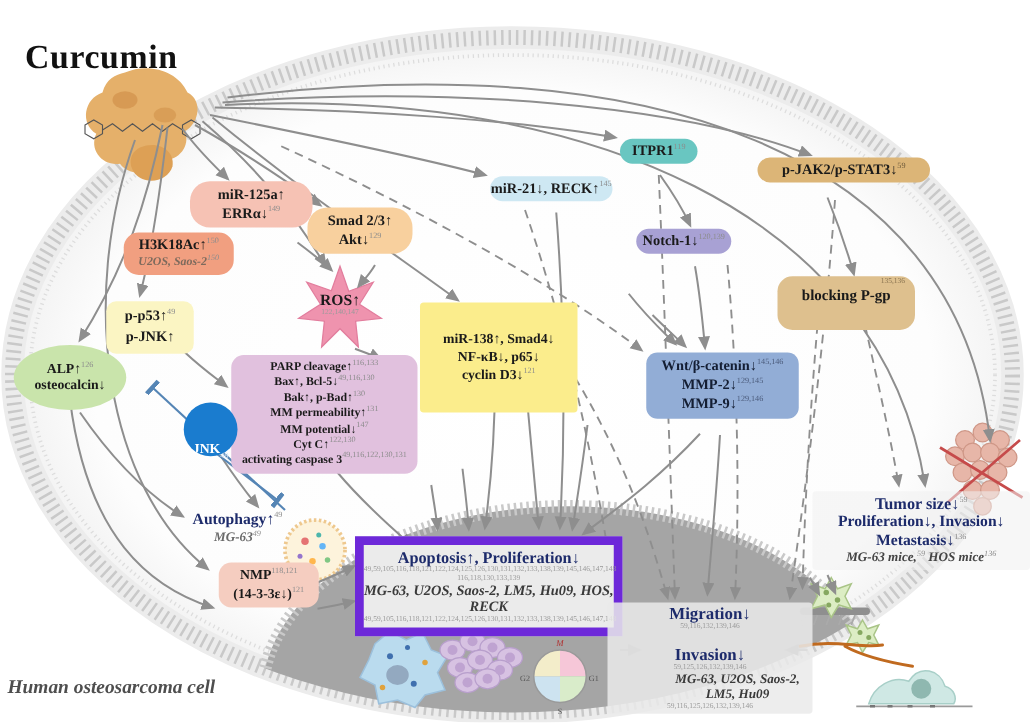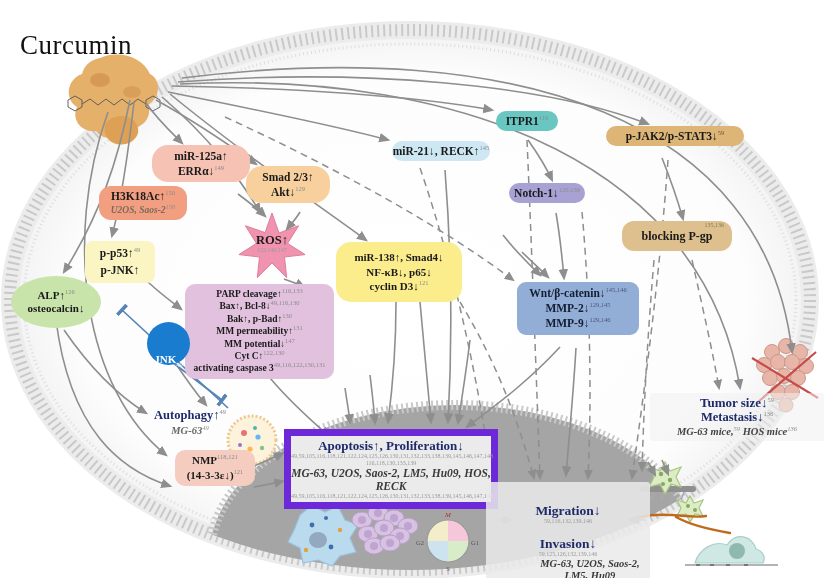--- a/index.html
+++ b/index.html
@@ -4,21 +4,21 @@
 <style>
   html,body{margin:0;padding:0;background:#fff;}
   #stage{position:relative;width:824px;height:578px;background:#fff;overflow:hidden;
          font-family:"Liberation Serif",serif;}
   svg.layer{position:absolute;left:0;top:0;z-index:1;}
   .node{position:absolute;text-align:center;font-weight:bold;color:#1a1a1a;z-index:2;}
   sup.ref{font-size:6.5px;color:#8c8c8c;font-weight:normal;vertical-align:super;line-height:0;}
   .refline{font-size:6px;color:#9a9a9a;font-weight:normal;line-height:7px;}
   .navy{color:#1d2b6b;}
   .cells{font-style:italic;font-weight:bold;}
-  #curcumin-title{position:absolute;left:20px;top:30px;font-size:27px;font-weight:normal;color:#111;z-index:2;letter-spacing:.5px;}
+  #curcumin-title{position:absolute;left:20px;top:30px;font-size:27px;font-weight:bold;color:#111;z-index:2;letter-spacing:.5px;}
   #footer-label{position:absolute;left:6px;top:541px;font-size:15.5px;font-weight:bold;font-style:italic;color:#4e4e4e;z-index:2;}
 </style>
 </head>
 <body>
 
 <div id="stage">
 
 <svg class="layer" width="824" height="578" viewBox="0 0 824 578">
   <defs>
     <radialGradient id="cellg" cx="50%" cy="50%" r="60%">
@@ -217,20 +217,21 @@
     <path d="M460,302 C500,368 520,428 534,478" marker-end="url(#ah)"></path>
   </g>
 
   <g fill="none" stroke="#5585b5" stroke-width="1.7">
     <path d="M228,408 L122,310" marker-end="url(#tm)"></path>
     <path d="M172,362 L222,400" marker-end="url(#tm)"></path>
   </g>
 </svg>
 
 <div id="curcumin-title">Curcumin</div>
+<div id="footer-label">Human osteosarcoma cell</div>
 
 <div class="node" style="left:99px;top:186px;width:84px;background:#f19f80;border-radius:12px;padding:3px 2px;font-size:11.5px;line-height:14px;">
   <div><span>H3K18Ac↑</span><sup class="ref">150</sup></div>
   <div style="font-style:italic;color:#7d6a5c;font-size:9.5px;"><span>U2OS, Saos-2</span><sup class="ref">150</sup></div>
 </div>
 
 <div class="node" style="left:152px;top:145px;width:94px;background:#f6c2b4;border-radius:16px;padding:4px 2px;font-size:11.5px;line-height:14.5px;">
   <div>miR-125a↑</div>
   <div><span>ERRα↓</span><sup class="ref">149</sup></div>
 </div>
@@ -250,21 +251,21 @@
   <div>osteocalcin↓</div>
 </div>
 
 <div class="node" style="left:242px;top:234px;width:60px;font-size:12.5px;line-height:13px;">
   <div>ROS↑</div>
   <div class="refline">122,140,147</div>
 </div>
 
 <div class="node" style="left:185px;top:284px;width:149px;background:#e1c1de;border-radius:10px;padding:4px 0;font-size:9.5px;line-height:12.4px;">
   <div><span>PARP cleavage↑</span><sup class="ref">116,133</sup></div>
-  <div><span>Bax↑, Bcl-8↓</span><sup class="ref">49,116,130</sup></div>
+  <div><span>Bax↑, Bcl-5↓</span><sup class="ref">49,116,130</sup></div>
   <div><span>Bak↑, p-Bad↑</span><sup class="ref">130</sup></div>
   <div><span>MM permeability↑</span><sup class="ref">131</sup></div>
   <div><span>MM potential↓</span><sup class="ref">147</sup></div>
   <div><span>Cyt C↑</span><sup class="ref">122,130</sup></div>
   <div><span>activating caspase 3</span><sup class="ref">49,116,122,130,131</sup></div>
 </div>
 
 <div class="node" style="left:147px;top:322px;width:43px;height:43px;border-radius:50%;background:#1a7ccf;color:#fff;font-size:11px;display:flex;align-items:flex-end;justify-content:center;">
   <span>JNK</span>
       <sup class="ref" style="color:#d6e8fa;">49</sup>
@@ -275,37 +276,37 @@
 </div>
 
 <div class="node" style="left:496px;top:111px;width:62px;background:#69c6c1;border-radius:12px;padding:4px 0;font-size:11.5px;">
   <span>ITPR1</span><sup class="ref">119</sup>
 </div>
 
 <div class="node" style="left:509px;top:183px;width:76px;background:#a8a1d4;border-radius:13px;padding:4px 0;font-size:11.5px;">
   <span>Notch-1↓</span><sup class="ref">120,139</sup>
 </div>
 
-<div class="node" style="left:336px;top:242px;width:126px;background:#fbed8c;border-radius:15px;padding:8px 0;font-size:11px;line-height:14.5px;">
+<div class="node" style="left:336px;top:242px;width:126px;background:#fbed8c;border-radius:3px;padding:22px 0;font-size:11px;line-height:14.5px;">
   <div>miR-138↑, Smad4↓</div>
   <div>NF-κB↓, p65↓</div>
   <div><span>cyclin D3↓</span><sup class="ref">121</sup></div>
 </div>
 
 <div class="node" style="left:517px;top:282px;width:122px;background:#92add6;border-radius:9px;padding:4px 0;font-size:11.5px;line-height:15px;color:#141e33;">
   <div><span>Wnt/β-catenin↓</span><sup class="ref" style="color:#4a5a7a;">145,146</sup></div>
   <div><span>MMP-2↓</span><sup class="ref" style="color:#4a5a7a;">129,145</sup></div>
   <div><span>MMP-9↓</span><sup class="ref" style="color:#4a5a7a;">129,146</sup></div>
 </div>
 
 <div class="node" style="left:606px;top:126px;width:138px;background:#dcb577;border-radius:13px;padding:4px 0;font-size:11.5px;">
   <span>p-JAK2/p-STAT3↓</span><sup class="ref" style="color:#6d5a3a;">59</sup>
 </div>
 
-<div class="node" style="left:622px;top:221px;width:110px;background:#dec08e;border-radius:12px;padding:1px 0 7px;font-size:12px;">
+<div class="node" style="left:622px;top:221px;width:110px;background:#dec08e;border-radius:12px;padding:1px 0 20px;font-size:12px;">
   <div class="refline" style="text-align:right;padding-right:8px;color:#8a7451;">135,136</div>
   <div>blocking P-gp</div>
 </div>
 
 <div class="node navy" style="left:132px;top:408px;width:116px;font-size:12.5px;line-height:15px;">
   <div><span>Autophagy↑</span><sup class="ref">49</sup></div>
   <div class="cells" style="color:#6a6a6a;font-size:10.5px;"><span>MG-63</span><sup class="ref">49</sup></div>
 </div>
 
 <div class="node" style="left:175px;top:450px;width:80px;background:#f5cdc0;border-radius:10px;padding:3px 0;font-size:11px;line-height:15px;">
@@ -315,30 +316,31 @@
 
 <div class="node" style="left:284px;top:429px;width:200px;background:#ebebeb;border:7px solid #6d28d9;padding:3px 0 2px;">
   <div class="navy" style="font-size:13px;line-height:14px;">Apoptosis↑, Proliferation↓</div>
   <div class="refline">49,59,105,116,118,121,122,124,125,126,130,131,132,133,138,139,145,146,147,148</div>
   <div class="refline">116,118,130,133,139</div>
   <div class="cells" style="font-size:11.5px;line-height:13px;color:#3a3a3a;">MG-63, U2OS, Saos-2, LM5, Hu09, HOS, RECK</div>
   <div class="refline">49,59,105,116,118,121,122,124,125,126,130,131,132,133,138,139,145,146,147,148</div>
 </div>
 
 <div class="node" style="left:486px;top:482px;width:164px;background:rgba(234,234,234,0.85);padding:2px 0;border-radius:3px;">
-  <div class="navy" style="font-size:13.5px;line-height:14px;margin-top:20px;">Migration↓</div>
+  <div class="navy" style="font-size:13.5px;line-height:14px;">Migration↓</div>
   <div class="refline">59,116,132,139,146</div>
   <div class="navy" style="font-size:13.5px;line-height:14px;margin-top:12px;">Invasion↓</div>
   <div class="refline">59,125,126,132,139,146</div>
   <div class="cells" style="font-size:10.5px;line-height:12px;color:#3a3a3a;margin-left:44px;">MG-63, U2OS, Saos-2, LM5, Hu09</div>
   <div class="refline">59,116,125,126,132,139,146</div>
 </div>
 
 <div class="node" style="left:650px;top:393px;width:174px;background:rgba(240,240,240,0.55);padding:2px 0;border-radius:3px;">
   <div class="navy" style="font-size:13px;line-height:15px;"><span>Tumor size↓</span><sup class="ref">59</sup></div>
+  <div class="navy" style="font-size:12.5px;line-height:15px;">Proliferation↓, Invasion↓</div>
   <div class="navy" style="font-size:12.5px;line-height:15px;"><span>Metastasis↓</span><sup class="ref">136</sup></div>
   <div class="cells" style="font-size:10.5px;line-height:14px;color:#444;">
     <span>MG-63 mice,</span><sup class="ref">59</sup>
     <span>HOS mice</span><sup class="ref">136</sup>
   </div>
 </div>
 
 </div>
 
 </body></html>

